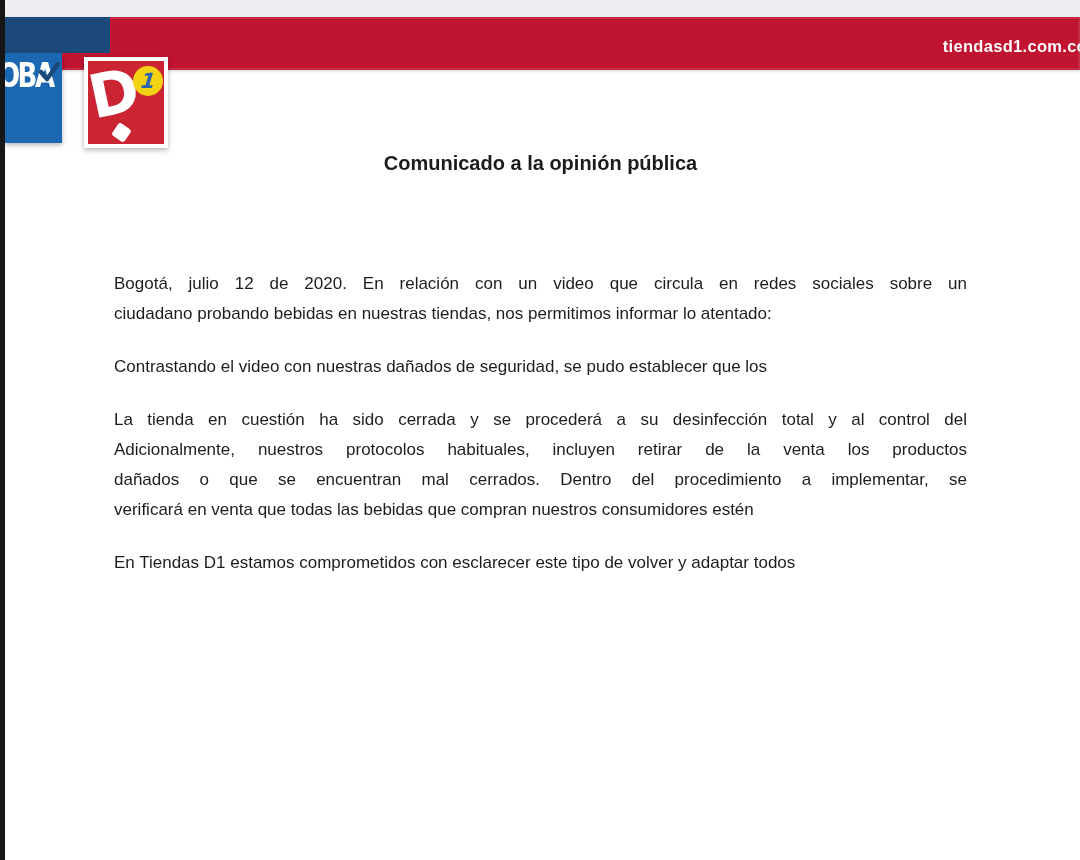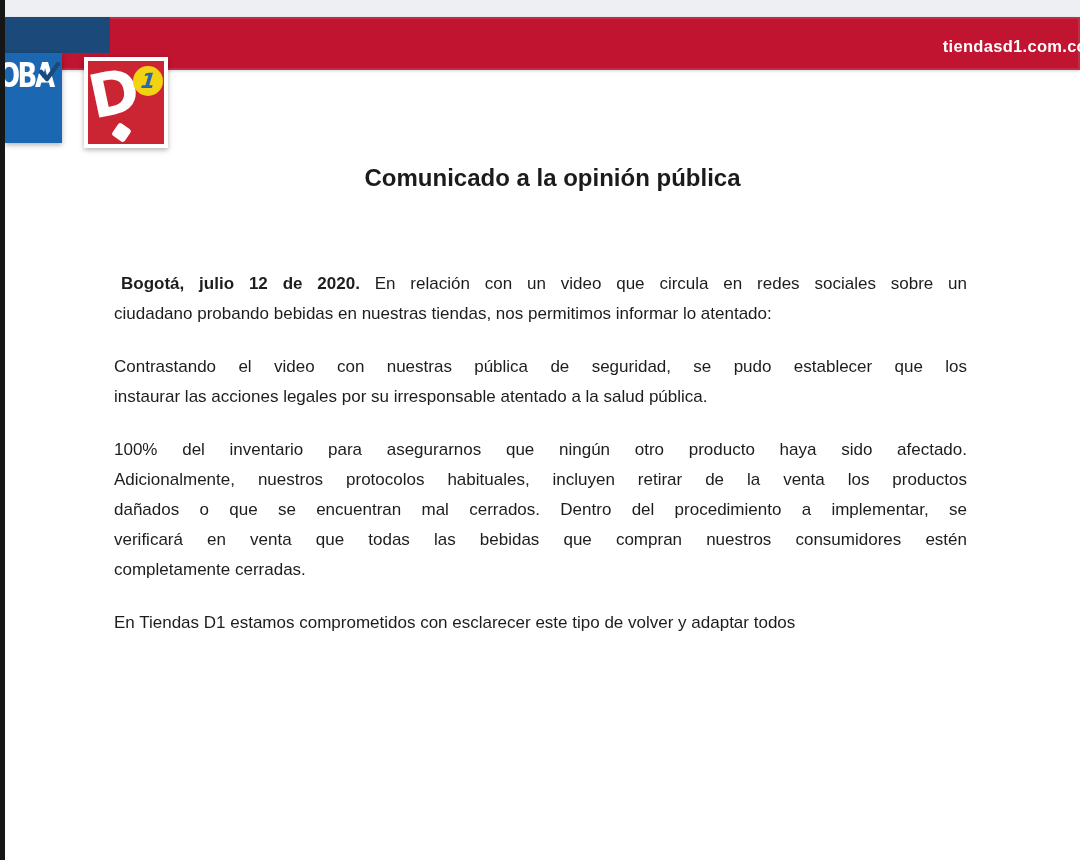--- a/index.html
+++ b/index.html
@@ -132,42 +132,42 @@
     font-style: italic;
     font-size: 21px;
     transform: skewX(-6deg);
   }
 
   
   .doc-title {
     position: absolute;
     left: 114px; top: 152px;
     width: 853px;
-    margin: 12px;
+    margin: 0;
     text-align: center;
-    font-size: 24px;
+    font-size: 20px;
     font-weight: bold;
     color: #1b1b1b;
   }
   .doc-body {
     position: absolute;
     left: 114px; top: 269px;
     width: 853px;
     color: #1d1d1d;
     font-size: 17px;
   }
   .para { margin: 0 0 23px 0; }
   .line {
     line-height: 30px;
     text-align: justify;
     text-align-last: justify;
     white-space: normal;
   }
   .para .line:last-child { text-align-last: left; }
-  .line b { font-weight: bold; margin-left: 7px; }
+  .line b { font-weight: normal; }
 </style>
 </head>
 <body>
 
 <div class="page">
 
   <div class="top-strip"></div>
 
   <div class="red-banner">
     <span class="banner-url">tiendasd1.com.co</span>
@@ -195,28 +195,26 @@
   <div class="left-strip"></div>
 
   <h1 class="doc-title">Comunicado a la opinión pública</h1>
 
   <div class="doc-body">
       <div class="para">
         <div class="line"><b>Bogotá, julio 12 de 2020.</b><span> En relación con un video que circula en redes sociales sobre un</span></div>
         <div class="line"><span>ciudadano probando bebidas en nuestras tiendas, nos permitimos informar lo atentado:</span></div>
       </div>
       <div class="para">
-        <div class="line"><span>Contrastando el video con nuestras pública de seguridad, se pudo establecer que los</span></div>
-        <div class="line"><span>instaurar las acciones legales por su irresponsable atentado a la salud pública.</span></div>
-      </div>
-      <div class="para">
-        <div class="line"><span>100% del inventario para asegurarnos que ningún otro producto haya sido afectado.</span></div>
+        <div class="line"><span>Contrastando el video con nuestras dañados de seguridad, se pudo establecer que los</span></div>
+      </div>
+      <div class="para">
+        <div class="line"><span>La tienda en cuestión ha sido cerrada y se procederá a su desinfección total y al control del</span></div>
         <div class="line"><span>Adicionalmente, nuestros protocolos habituales, incluyen retirar de la venta los productos</span></div>
         <div class="line"><span>dañados o que se encuentran mal cerrados. Dentro del procedimiento a implementar, se</span></div>
         <div class="line"><span>verificará en venta que todas las bebidas que compran nuestros consumidores estén</span></div>
-        <div class="line"><span>completamente cerradas.</span></div>
       </div>
       <div class="para">
         <div class="line"><span>En Tiendas D1 estamos comprometidos con esclarecer este tipo de volver y adaptar todos</span></div>
       </div>
     </div>
 
 </div>
 
 </body></html>

